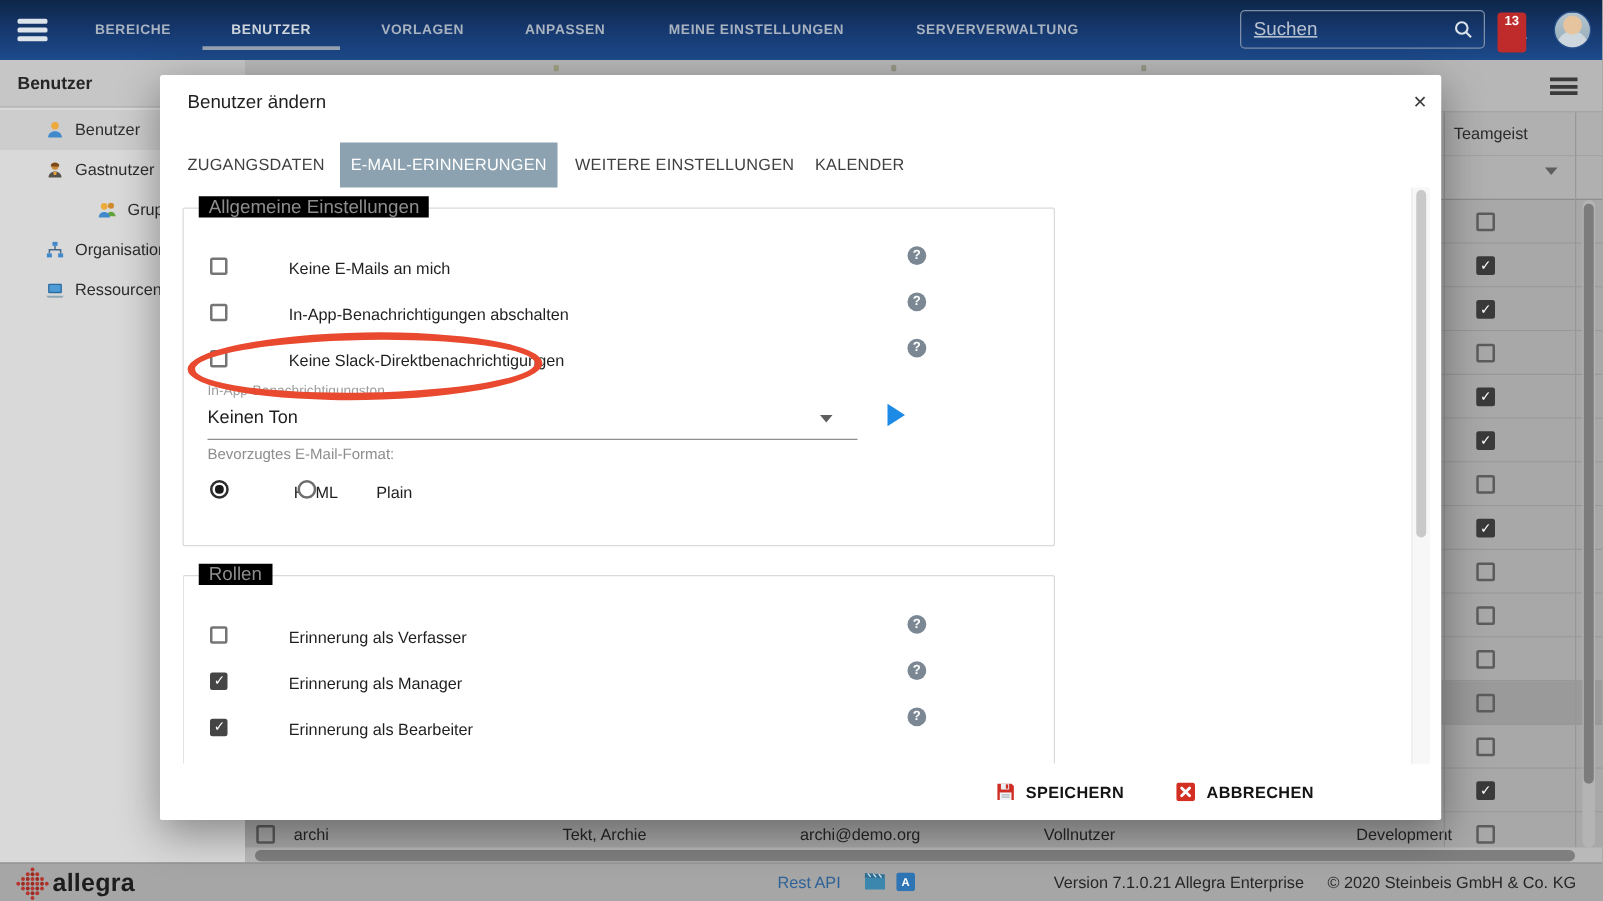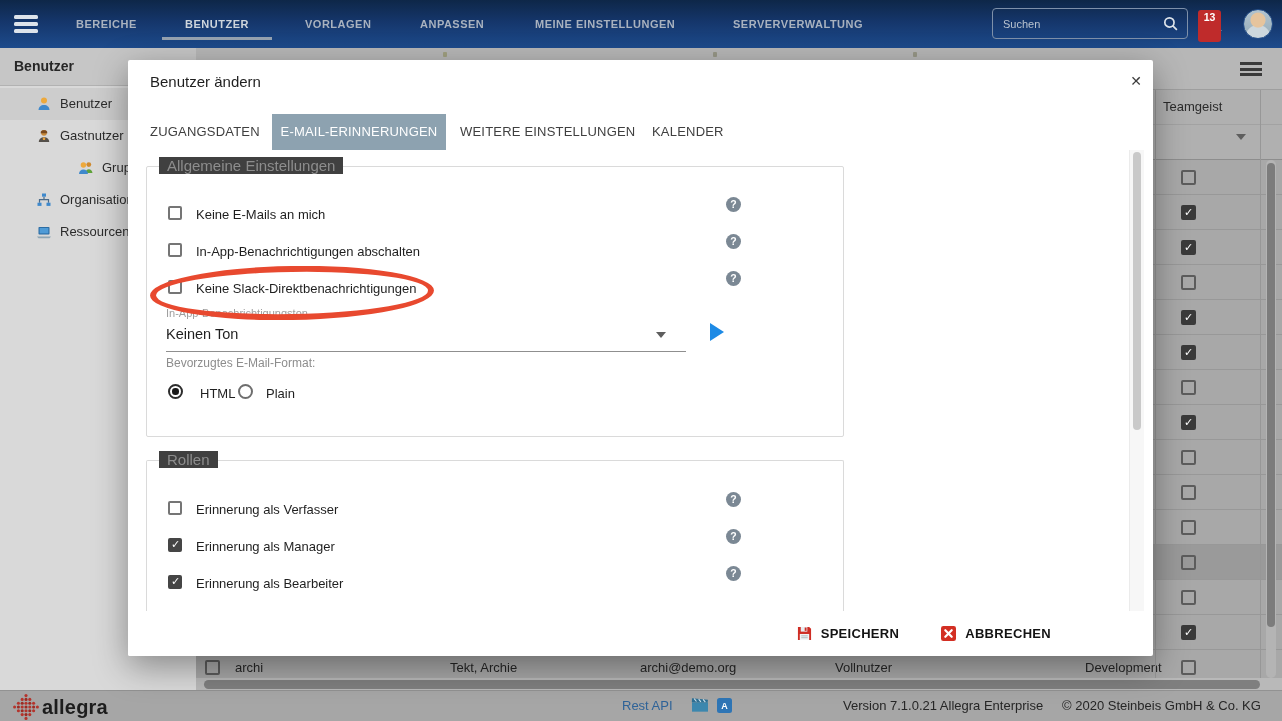--- a/index.html
+++ b/index.html
@@ -10,22 +10,22 @@
           background:linear-gradient(180deg,#0e2748 0%,#15366b 45%,#1d4b8c 100%);}
   .hamburger{position:absolute;left:14px;top:15px;width:24px;height:18px;cursor:pointer;}
   .hamburger i{display:block;height:3.5px;background:#dde3ea;border-radius:1.5px;margin-bottom:3.5px;}
   .nav-item{position:absolute;top:0;height:48px;line-height:48px;font-size:11px;font-weight:700;
             letter-spacing:.5px;color:#a9b2bf;cursor:pointer;white-space:nowrap;}
   .nav-item.active{color:#ced5dc;text-align:center;}
   .nav-item.active::after{content:"";position:absolute;left:0;right:0;top:37px;height:3px;background:#96a2b0;}
   .search-box{position:absolute;left:992px;top:8px;width:196px;height:31px;box-sizing:border-box;
               border:1px solid #7e90a9;border-radius:4px;}
   .search-input{position:absolute;left:0;top:0;width:100%;height:100%;box-sizing:border-box;background:transparent;
-                border:none;outline:none;color:#e3e9f0;font-size:11px;padding:0 34px 0 10px;
-                font-family:"Liberation Sans","DejaVu Sans",sans-serif;}
+                border:none;outline:none;color:#e3e9f0;font-size:15px;padding:0 34px 0 10px;
+                font-family:"Liberation Sans","DejaVu Sans",sans-serif;text-decoration:underline;}
   .search-input::placeholder{color:#b9c3cf;}
   .search-icon{position:absolute;right:8px;top:6px;}
   .badge{position:absolute;left:1198px;top:10px;min-width:13px;padding:0 5px;height:32px;background:#bf2b2b;
          border-radius:3px;color:#fff;font-size:10.5px;font-weight:700;line-height:15px;text-align:center;z-index:7;}
   .bell{position:absolute;left:1204px;top:15px;width:22px;height:22px;cursor:pointer;}
   .avatar{position:absolute;left:1243px;top:9px;width:30px;height:30px;border-radius:50%;cursor:pointer;
           background:radial-gradient(circle at 50% 36%, #e6c49d 0 7px, rgba(0,0,0,0) 8px),
                      radial-gradient(circle at 50% 98%, #cdd7dd 0 12px, rgba(0,0,0,0) 13px),
                      linear-gradient(#b3c4cf,#8fa7b4 120%);border:1px solid #27508a;box-sizing:border-box;}
   
@@ -71,25 +71,25 @@
   .modal{position:absolute;left:128px;top:60px;width:1025px;height:596px;background:#fff;z-index:10;
          box-shadow:0 10px 34px rgba(0,0,0,.38);border-radius:2px;}
   .m-title{position:absolute;left:22px;top:13px;font-size:15px;font-weight:500;color:#1f1f1f;}
   .m-close{position:absolute;left:998px;top:11px;width:20px;height:20px;color:#3c3c3c;font-size:14px;line-height:20px;text-align:center;cursor:pointer;}
   .m-close::after{content:"\2715";}
   .m-tab{position:absolute;top:54px;height:36px;line-height:36px;font-size:13px;font-weight:500;color:#3f3f3f;
          letter-spacing:.2px;cursor:pointer;white-space:nowrap;}
   .m-tab.active{background:#8da2b0;color:#fff;text-align:center;}
   .fieldset{position:absolute;border:1px solid #dadada;border-radius:2px;box-sizing:border-box;}
   .fieldset.nb{border-bottom:none;border-radius:2px 2px 0 0;}
-  .legend{position:absolute;top:-10px;left:12px;background:#404040;padding:0 8px;font-size:15px;color:#8d8d8d;white-space:nowrap;}
+  .legend{position:absolute;top:-10px;left:12px;background:#000000;padding:0 8px;font-size:15px;color:#8d8d8d;white-space:nowrap;}
   .mcb{position:absolute;width:14px;height:14px;border:2px solid #757575;border-radius:2px;box-sizing:border-box;background:#fff;cursor:pointer;}
   .mcb.checked{background:#454545;border-color:#454545;}
   .mcb.checked::after{content:"\2713";position:absolute;left:1px;top:-2px;color:#fff;font-size:11px;font-weight:700;}
-  .mlabel{position:absolute;font-size:13px;color:#1f1f1f;white-space:nowrap;cursor:default;}
+  .mlabel{position:absolute;font-size:13px;color:#1f1f1f;white-space:nowrap;cursor:default;margin-left:35px;}
   .help{position:absolute;width:15px;height:15px;border-radius:50%;background:#7b8894;color:#fff;
         font-size:10.5px;font-weight:700;text-align:center;line-height:15px;cursor:pointer;}
   .help::after{content:"?";}
   .annot{position:absolute;left:22px;top:206px;width:272px;height:42px;border:6px solid #e8492f;
          border-radius:50%;transform:rotate(-1deg);pointer-events:none;z-index:3;}
   .sel-label{position:absolute;left:38px;top:247px;font-size:11px;color:#9e9e9e;}
   .sel-value{position:absolute;left:38px;top:266px;font-size:14.5px;color:#1f1f1f;cursor:pointer;}
   .sel-line{position:absolute;left:38px;top:291px;width:520px;height:1px;background:#8f8f8f;}
   .sel-caret{position:absolute;left:528px;top:278px;cursor:pointer;}
   .play{position:absolute;left:582px;top:263px;width:0;height:0;border-top:9px solid transparent;

